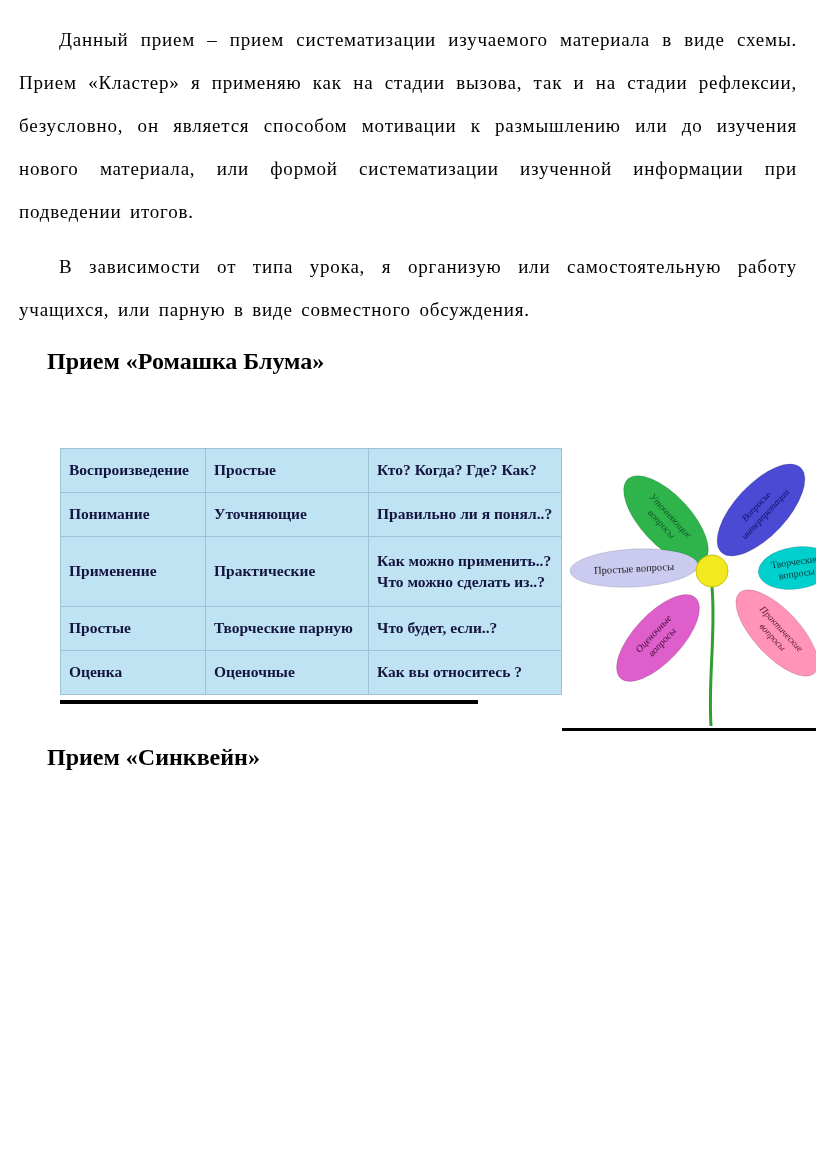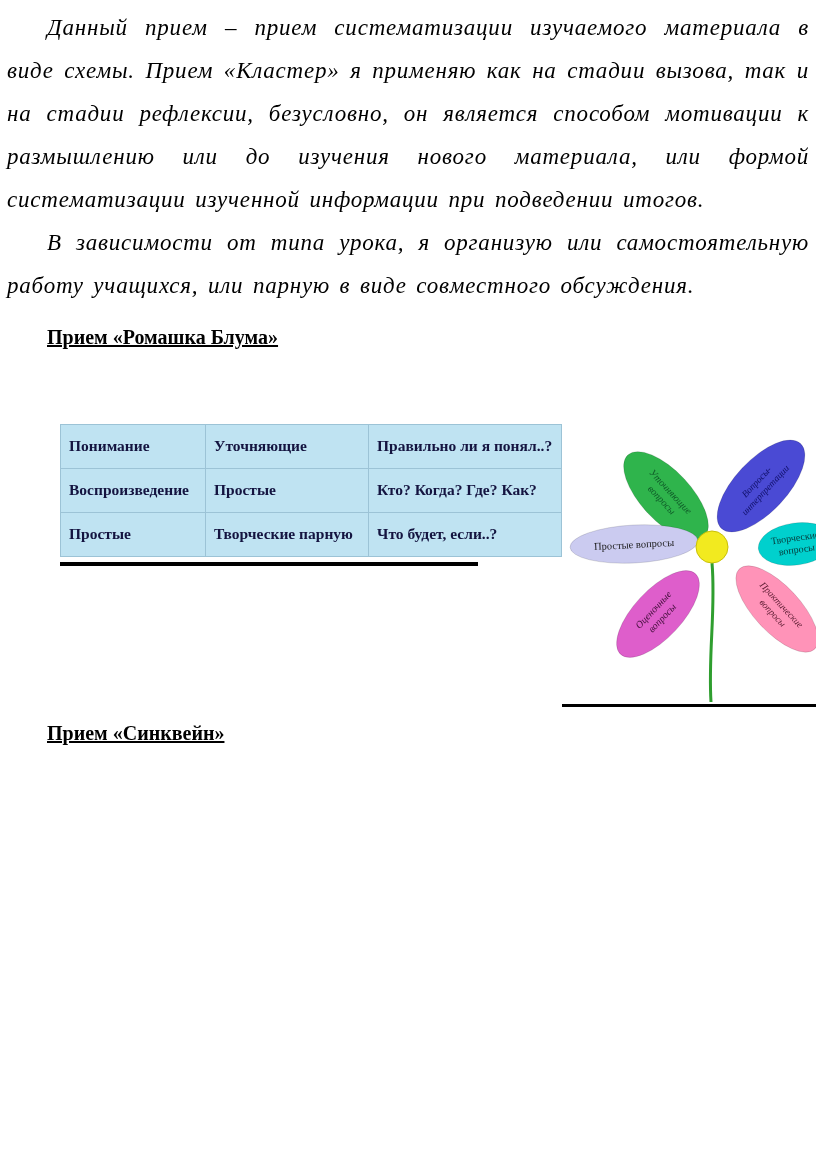--- a/index.html
+++ b/index.html
@@ -6,35 +6,33 @@
   body {
     width: 816px; height: 1158px;
     background: #ffffff;
     font-family: "Liberation Serif", serif;
     color: #000;
     overflow: hidden;
   }
   .page { padding: 6px 7px 0 7px; }
 
   p.body-text {
-    font-size: 23px;
+    font-size: 19px;
     line-height: 43px;
     text-align: justify;
     text-indent: 40px;
-    margin: 0;
+    margin: 12px;
     letter-spacing: 0.8px;
     word-spacing: 3px;
-    font-style: italic;
   }
   .mt { margin-top: 10px; }
 
   .doc-heading {
-    font-size: 20px;
+    font-size: 24px;
     font-weight: bold;
-    text-decoration: underline;
     margin: 16px 0 0 0;
     line-height: 28px;
     text-indent: 40px;
   }
   .doc-heading.second { margin-top: 12px; }
 
   .figure-row {
     display: flex;
     align-items: flex-start;
     margin-top: 73px;
@@ -91,33 +89,46 @@
   <p class="body-text mt">В зависимости от типа урока, я организую или самостоятельную работу учащихся, или парную в виде совместного обсуждения.</p>
 
   <div class="doc-heading">Прием «Ромашка Блума»</div>
 
   <div class="figure-row">
 
     <div class="table-col">
       <table class="blum-table">
         <tbody>
             <tr class="r">
-          <td class="c1">Понимание</td>
-          <td class="c2">Уточняющие</td>
-          <td class="c3">Правильно ли я понял..?</td>
-        </tr>
-        <tr class="r">
           <td class="c1">Воспроизведение</td>
           <td class="c2">Простые</td>
           <td class="c3">Кто? Когда? Где? Как?</td>
         </tr>
         <tr class="r">
+          <td class="c1">Понимание</td>
+          <td class="c2">Уточняющие</td>
+          <td class="c3">Правильно ли я понял..?</td>
+        </tr>
+        <tr class="tall">
+          <td class="c1">Применение</td>
+          <td class="c2">Практические</td>
+          <td class="c3">
+            <div>Как можно применить..?</div>
+            <div>Что можно сделать из..?</div>
+          </td>
+        </tr>
+        <tr class="r">
           <td class="c1">Простые</td>
           <td class="c2">Творческие парную</td>
           <td class="c3">Что будет, если..?</td>
+        </tr>
+        <tr class="r">
+          <td class="c1">Оценка</td>
+          <td class="c2">Оценочные</td>
+          <td class="c3">Как вы относитесь ?</td>
         </tr>
       </tbody>
         </table>
       <div class="rule-left"></div>
     </div>
 
     <div class="flower-col">
       <svg width="272" height="280" viewBox="0 0 272 280">
 
         <path d="M150 139 C154 185 146 230 149 278" fill="none" stroke-width="3" stroke="#2f9e2f"></path>

